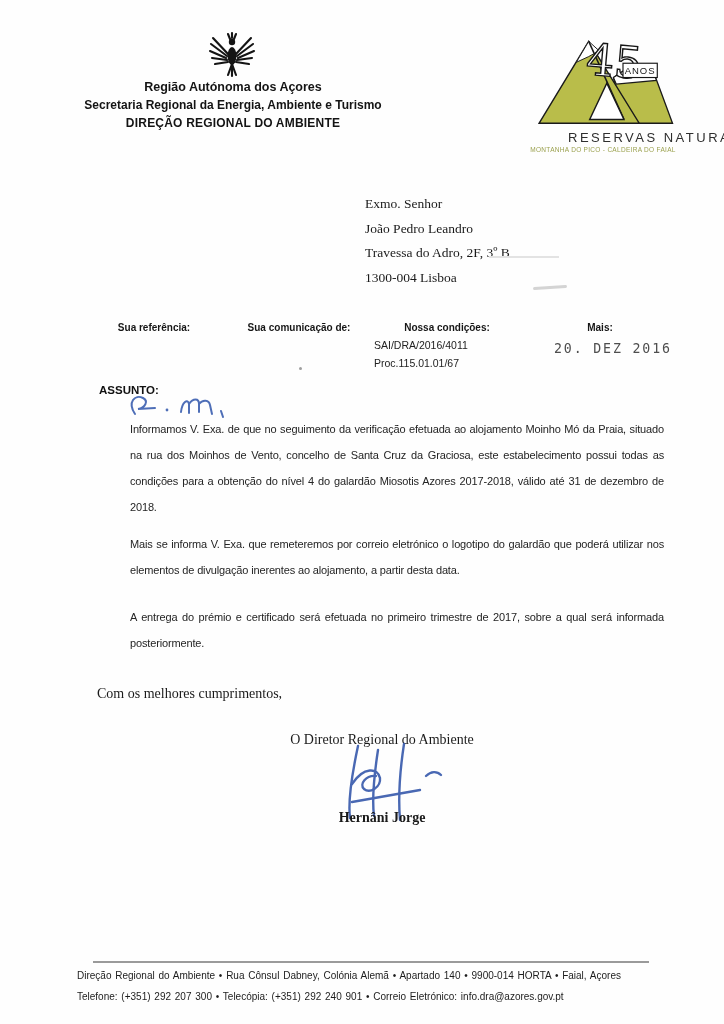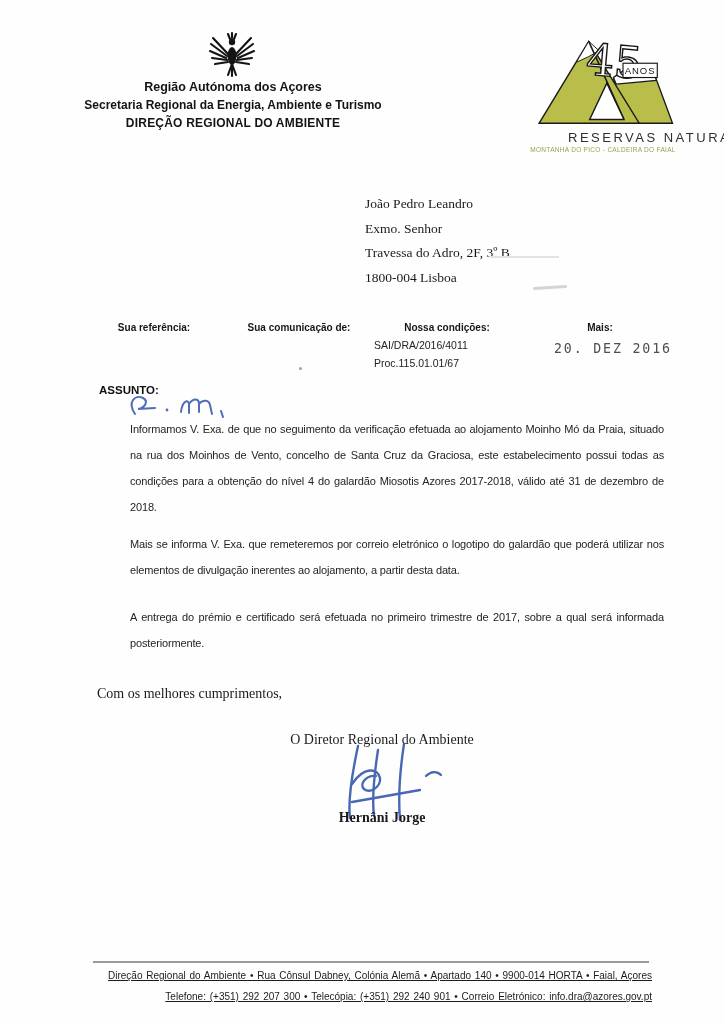--- a/index.html
+++ b/index.html
@@ -53,21 +53,21 @@
   .sig-svg{left:322px;top:740px;}
   .annot-svg{left:123px;top:390px;}
 
   
   .smudge1{left:533px;top:286px;width:34px;height:3px;background:#d4d4d4;border-radius:2px;transform:rotate(-4deg);}
   .smudge2{left:489px;top:256px;width:70px;height:2px;background:#e3e3e3;}
   .smudge3{left:299px;top:367px;width:3px;height:3px;background:#9f9f9f;border-radius:50%;}
 
   
   .footer-rule{left:93px;top:961px;width:556px;height:0;border-top:2.5px solid #9a9a9a;}
-  .footer{left:77px;width:575px;text-align:right;font-size:10px;color:#1c1c1c;word-spacing:1px;white-space:nowrap;text-decoration:underline;}
+  .footer{left:77px;width:575px;text-align:left;font-size:10px;color:#1c1c1c;word-spacing:1px;white-space:nowrap;}
   .footer.f1{top:970px;}
   .footer.f2{top:991px;}
 </style>
 </head>
 <body>
 
 <div class="page">
 
   <svg class="abs emblem" viewBox="0 0 48 48">
     <g stroke="#141414" stroke-width="2.1" stroke-linecap="round" fill="none">
@@ -113,24 +113,24 @@
       <text x="58" y="50" font-family="DejaVu Serif, serif" font-size="46" fill="#ffffff" stroke="#161616" stroke-width="1.5" transform="rotate(5 75 30)">45</text>
 
       <rect x="96" y="37" width="36" height="15" fill="#ffffff" stroke="#161616" stroke-width="1.2"></rect>
       <text x="114" y="48.5" text-anchor="middle" font-family="Liberation Sans, sans-serif" font-size="10" letter-spacing="1" fill="#161616">ANOS</text>
     </svg>
     <div class="rn-title">RESERVAS NATURAIS</div>
     <div class="rn-sub">MONTANHA DO PICO - CALDEIRA DO FAIAL</div>
   </div>
 
   <div class="abs recipient">
+    <div>Exmo. Senhor</div>
     <div>João Pedro Leandro</div>
-    <div>Exmo. Senhor</div>
     <div>Travessa do Adro, 2F, 3º B</div>
-    <div>1800-004 Lisboa</div>
+    <div>1300-004 Lisboa</div>
   </div>
 
   <div class="abs smudge1"></div>
   <div class="abs smudge2"></div>
   <div class="abs smudge3"></div>
 
   <div class="abs ref-label ref-c1">Sua referência:</div>
   <div class="abs ref-label ref-c2">Sua comunicação de:</div>
   <div class="abs ref-label ref-c3">Nossa condições:</div>
   <div class="abs ref-label ref-c4">Mais:</div>

